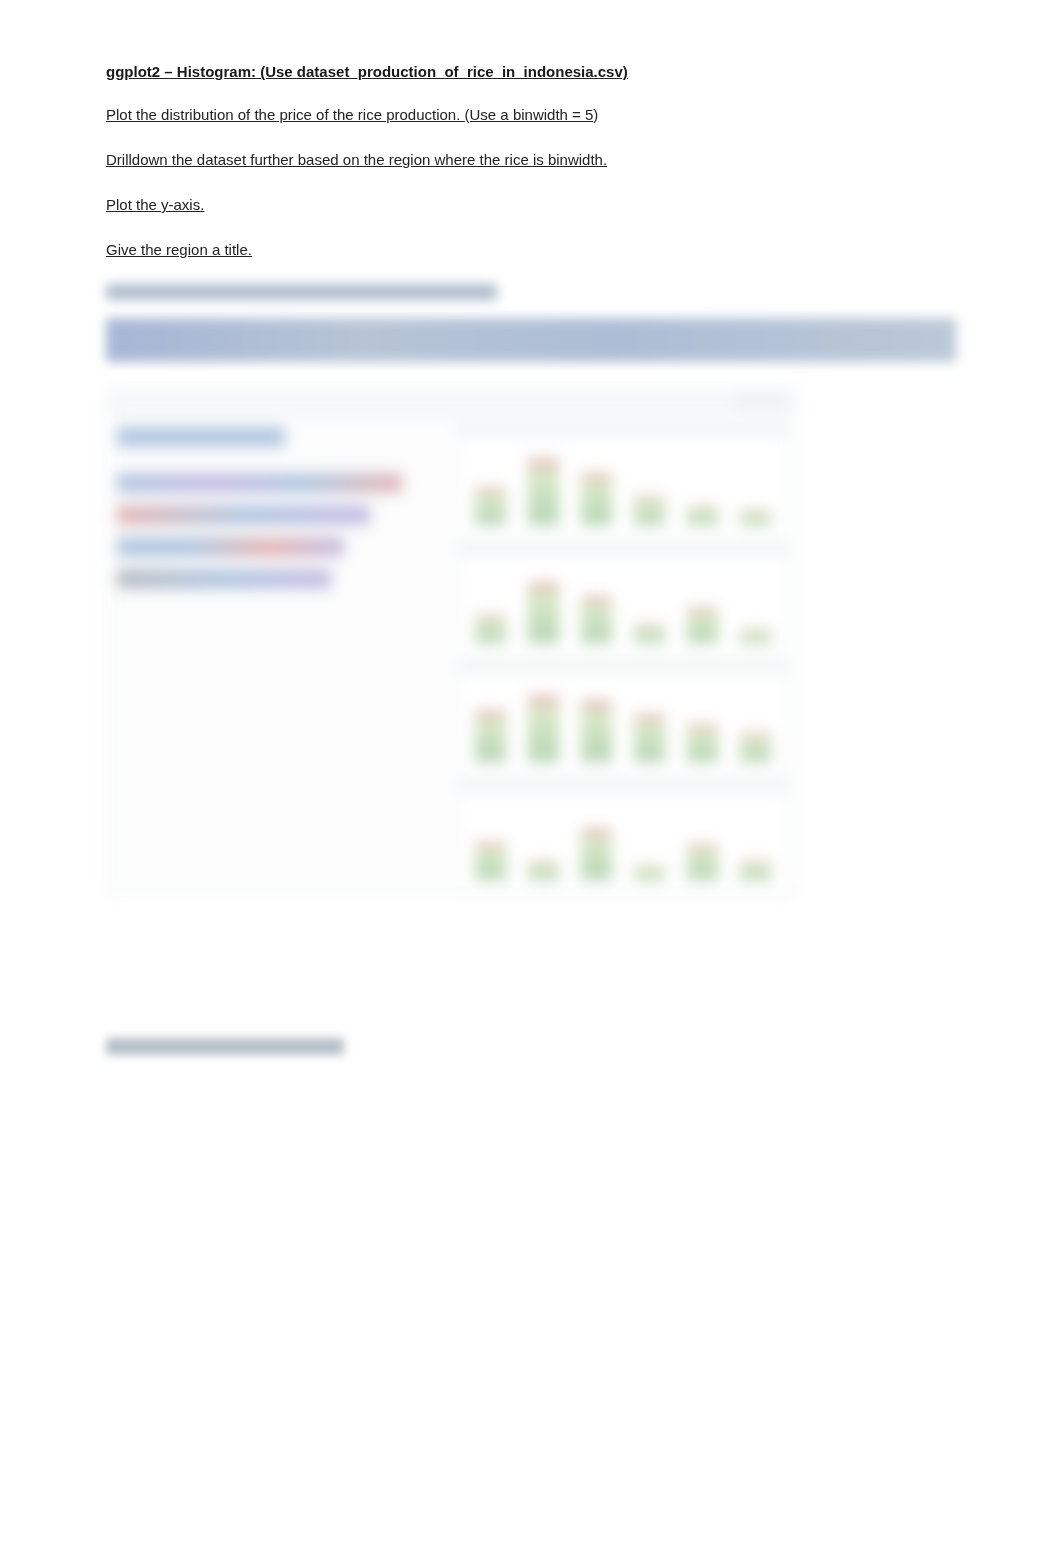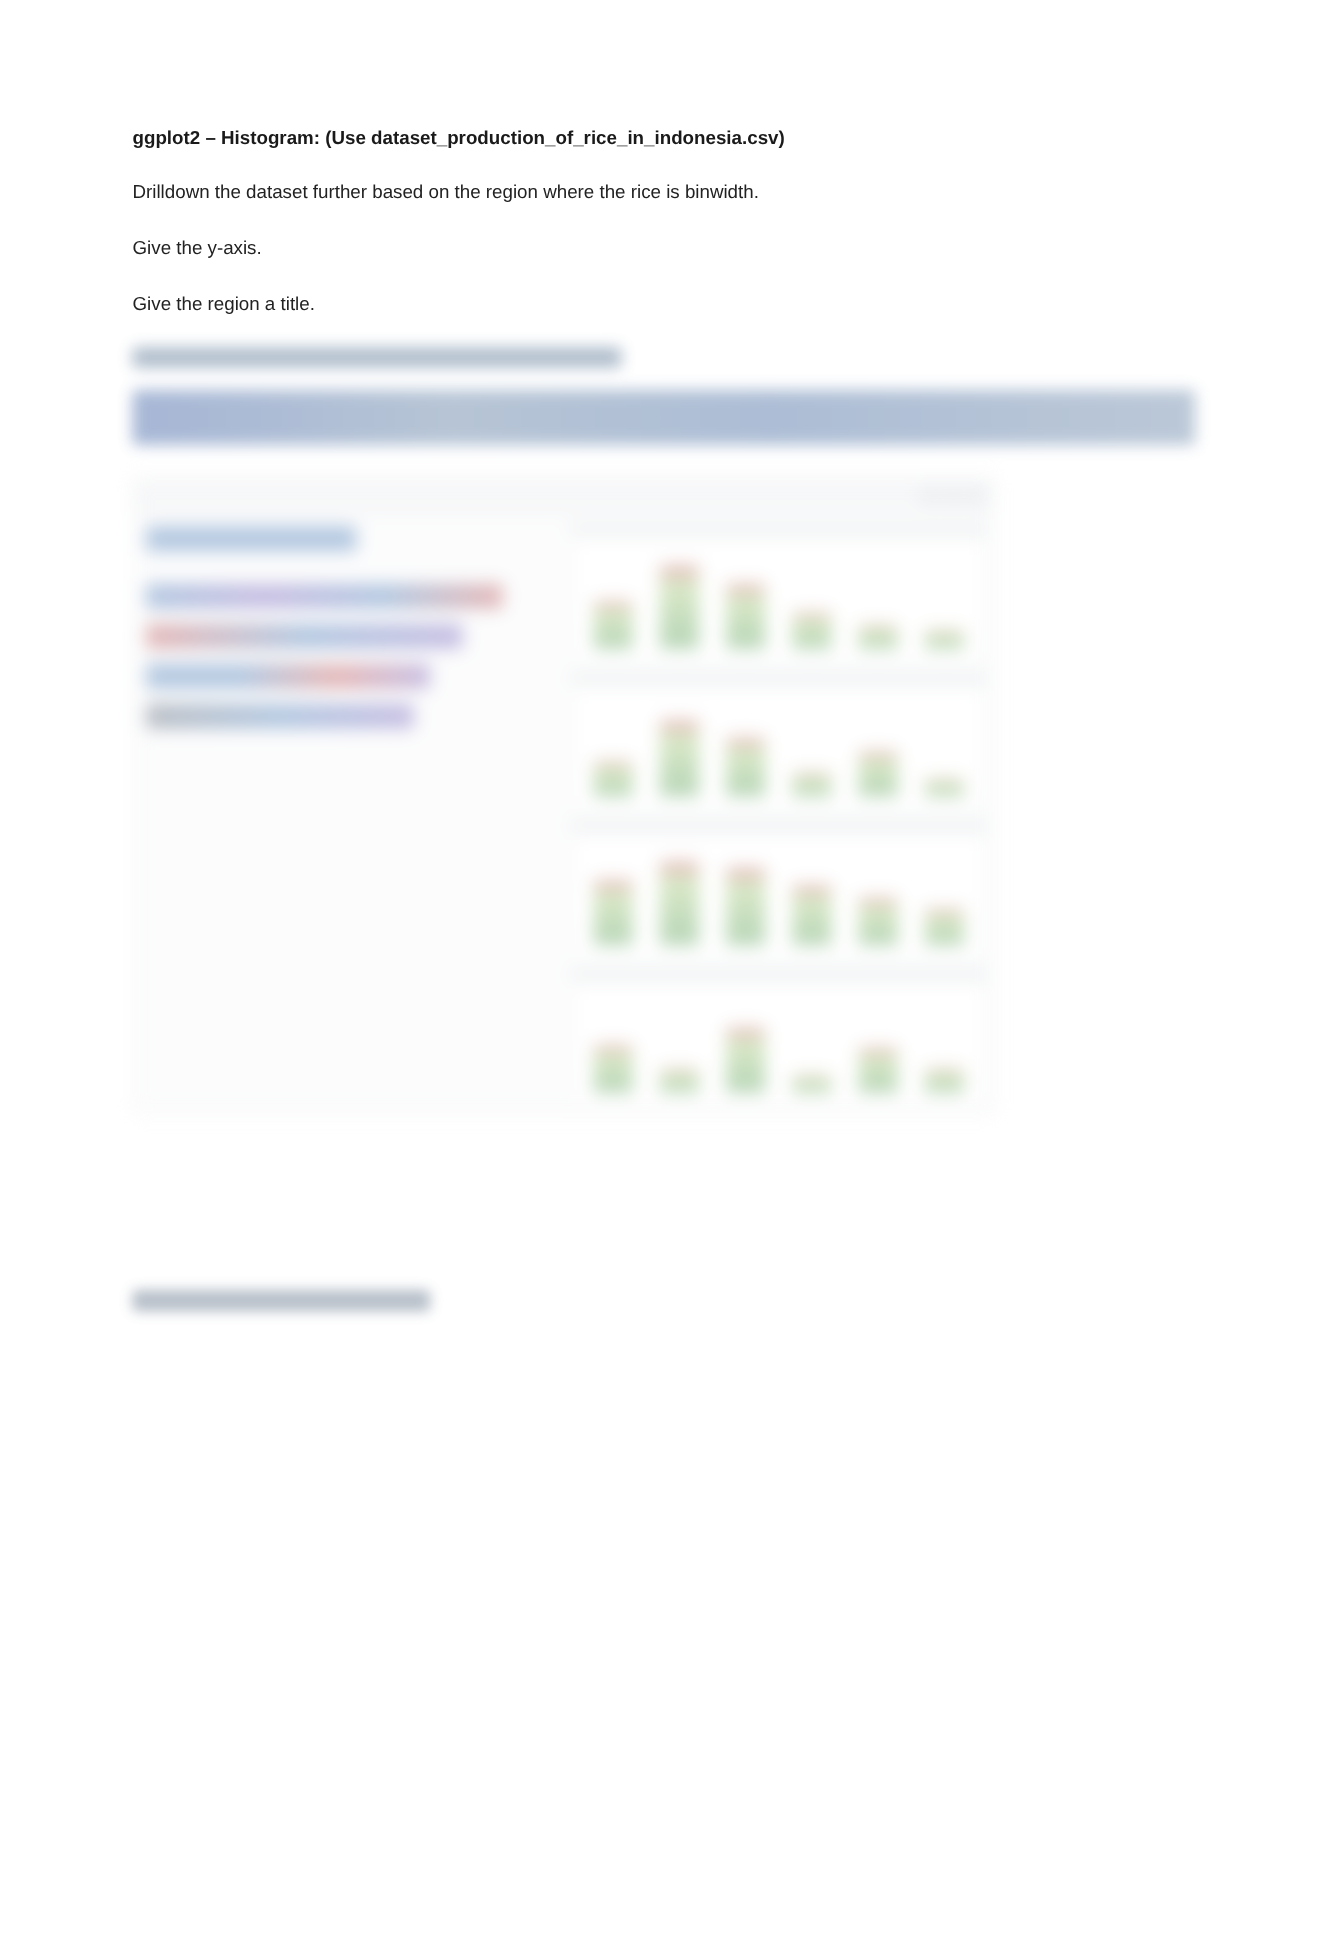--- a/index.html
+++ b/index.html
@@ -5,21 +5,22 @@
   * { box-sizing: border-box; margin: 0; padding: 0; }
   body {
     width: 1062px;
     height: 1556px;
     background: #ffffff;
     font-family: "Segoe UI", Arial, sans-serif;
     color: #222;
     position: relative;
   }
   .page {
-    padding: 102px 106px 40px 106px;
+    padding: 63px 106px 40px 106px;
+    text-decoration: underline;
   }
   .heading {
     font-size: 15px;
     font-weight: 700;
     margin-bottom: 24px;
     color: #1a1a1a;
   }
   .instruction {
     font-size: 15px;
     font-weight: 400;
@@ -127,22 +128,23 @@
   }
 </style>
 </head>
 <body>
 
 <div class="page">
   <p class="heading">
     <span>ggplot2 – Histogram: </span><span>(Use dataset_production_of_rice_in_indonesia.csv)</span>
   </p>
 
+  <p class="instruction">Plot the distribution of the price of the rice production. (Use a binwidth = 5)</p>
   <p class="instruction">Drilldown the dataset further based on the region where the rice is binwidth.</p>
-  <p class="instruction">Give the y-axis.</p>
+  <p class="instruction">Plot the y-axis.</p>
   <p class="instruction">Give the region a title.</p>
 
   <div class="blur-block">
     <div class="blur-line bl1"></div>
     <div class="blur-para"></div>
 
     <div class="shot-wrap">
       <div class="shot-header">
         <div class="shot-tb">
           <div class="win-dot"></div>

